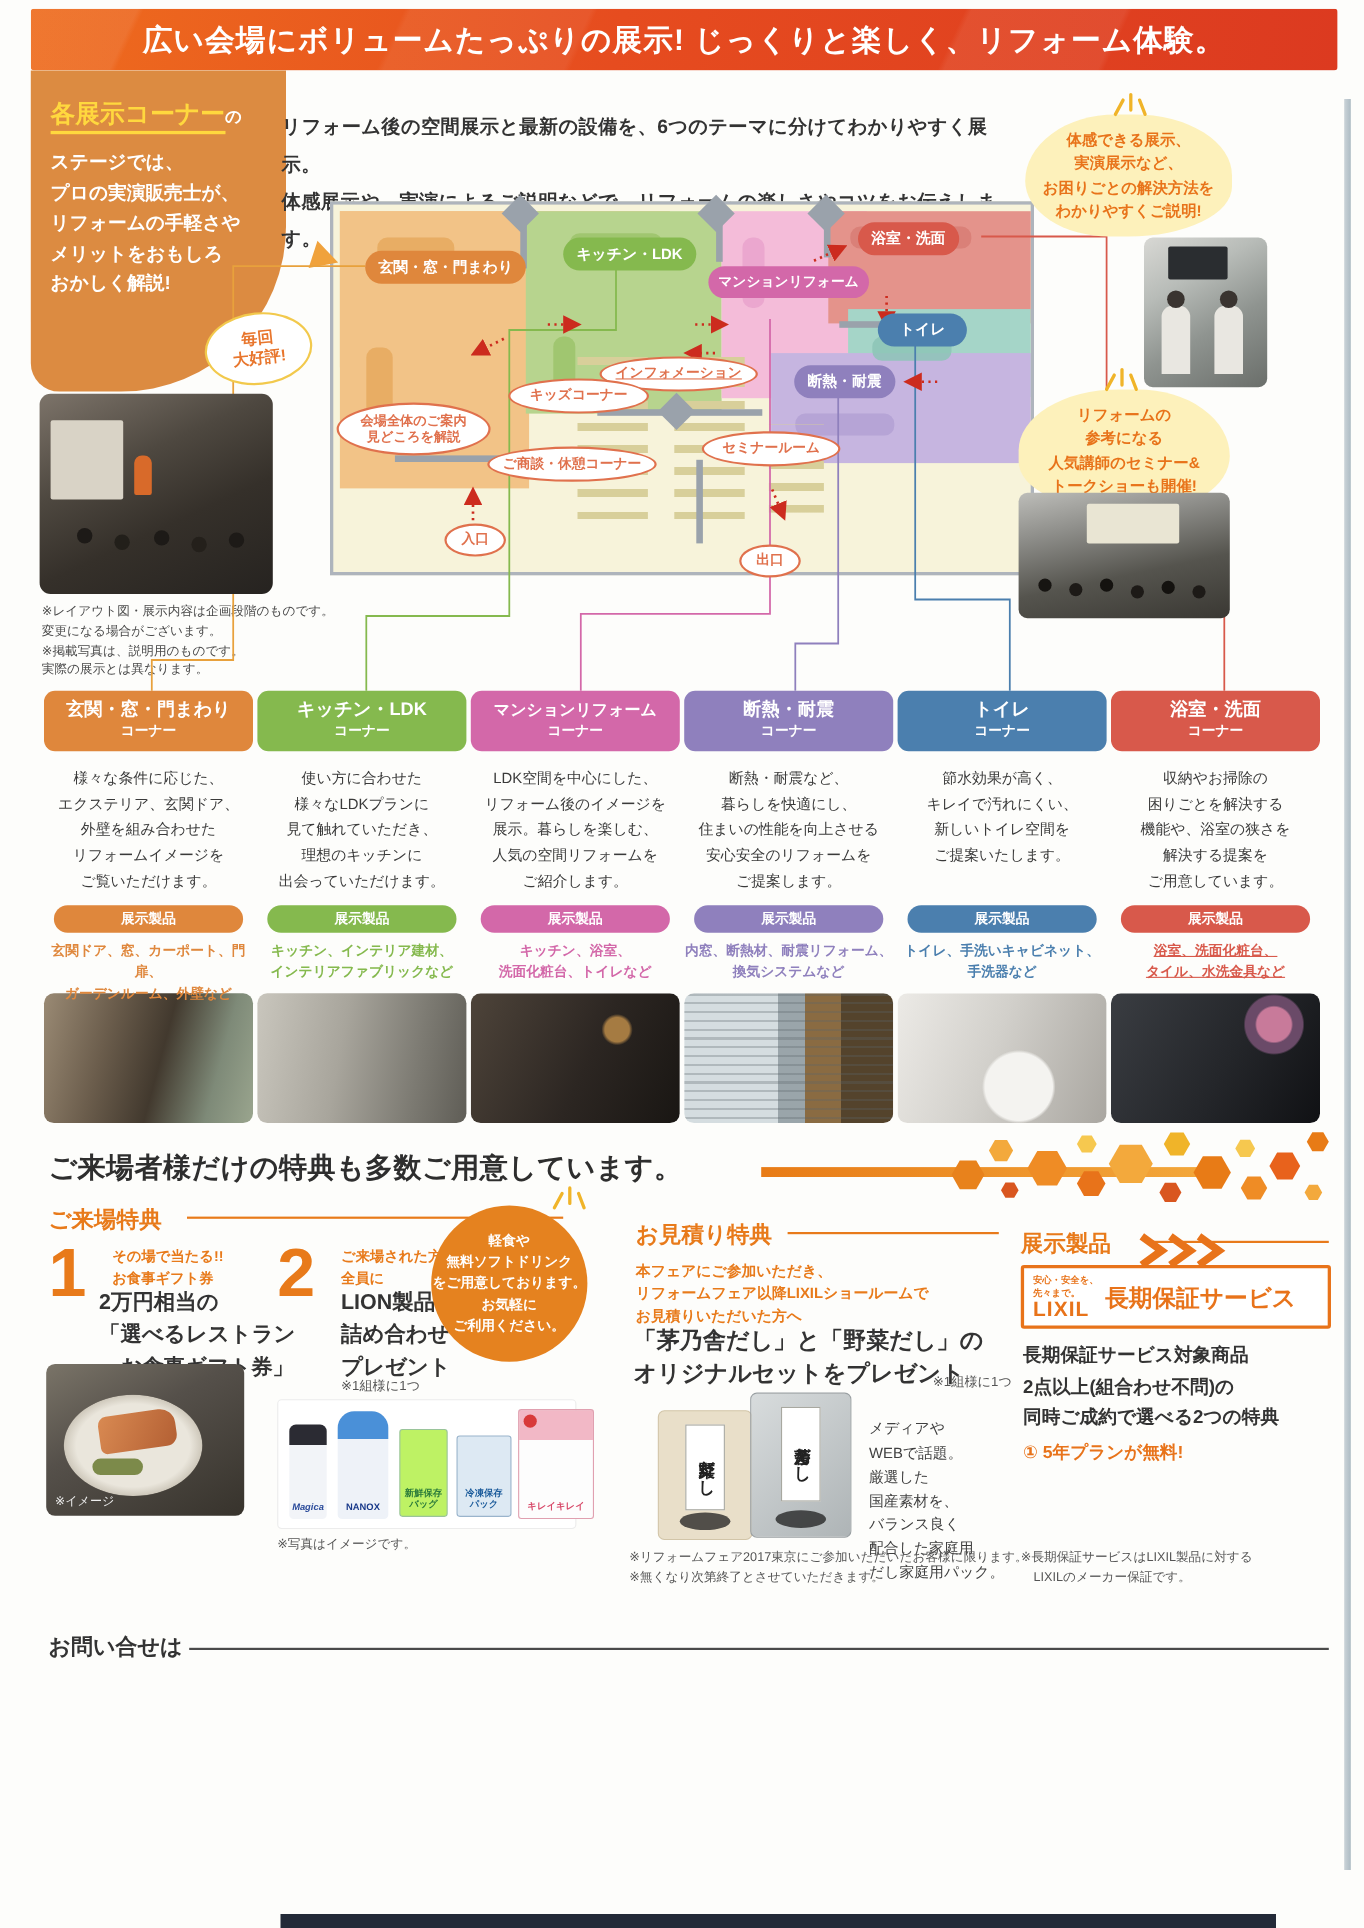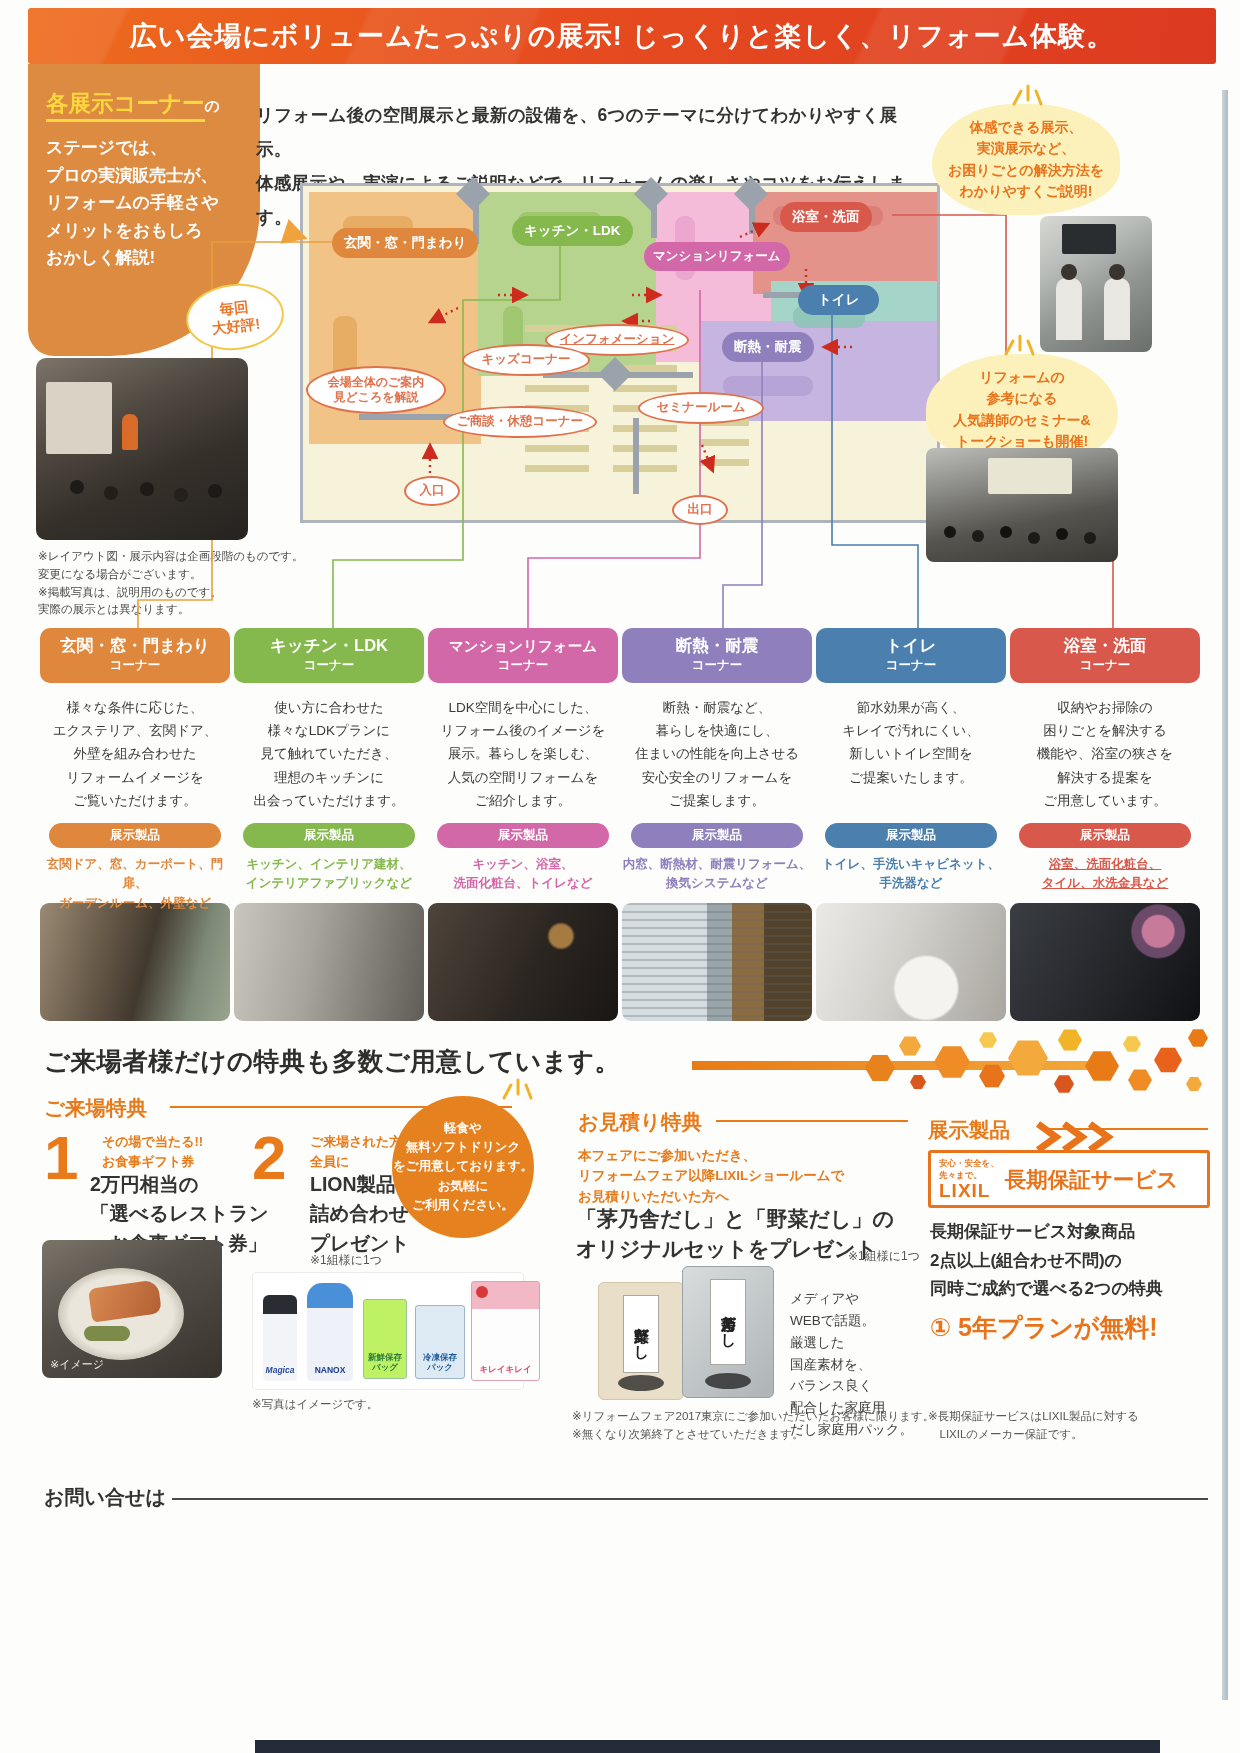--- a/index.html
+++ b/index.html
@@ -148,21 +148,21 @@
   #pack2 { left:682px; top:1266px; width:92px; height:132px; background:linear-gradient(135deg,#d8dcdd,#aeb4b6); border:1px solid #9aa0a3; }
   #pack2 .inlbl { height:86px; }
 
   #lixil-box { position:absolute; left:928px; top:1150px; width:282px; height:58px; border:3px solid #e8731a; border-radius:3px; background:#fff;
     display:flex; align-items:center; padding:4px 8px; gap:6px; z-index:2; }
   #lixil-box .tagline { font-size:8.5px; color:#e8731a; font-weight:bold; line-height:1.35; white-space:pre-line; }
   #lixil-box .brand { font-size:19px; font-weight:bold; color:#e8731a; letter-spacing:1px; line-height:1; }
   #lixil-box .service { font-size:21.5px; font-weight:bold; color:#e8731a; white-space:nowrap; }
   #lixil-arrows { position:absolute; left:1030px; top:1120px; z-index:3; }
 
-  .offer { position:absolute; color:#e8731a; font-size:25px; font-weight:bold; line-height:1.42; }
+  .offer { position:absolute; color:#e8731a; font-size:16px; font-weight:bold; line-height:1.42; }
 
   #contact-label { position:absolute; left:44px; top:1484px; font-size:20px; font-weight:bold; color:#333; }
   #contact-line { position:absolute; left:172px; top:1498px; width:1036px; border-top:2px solid #4a4a4a; }
 
   #edge-strip { position:absolute; left:1222px; top:90px; width:6px; height:1610px; background:linear-gradient(90deg,#c2ccd2,#9fb0ba); opacity:.85; }
   #bottom-strip { position:absolute; left:255px; top:1740px; width:905px; height:13px; background:#232a38; }
   #map-flag { position:absolute; left:284px; top:222px; width:0; height:0; border-top:13px solid transparent; border-bottom:13px solid transparent; border-left:24px solid #f0a23c; transform:rotate(18deg); z-index:3; }
 </style>
 </head>
 <body>

